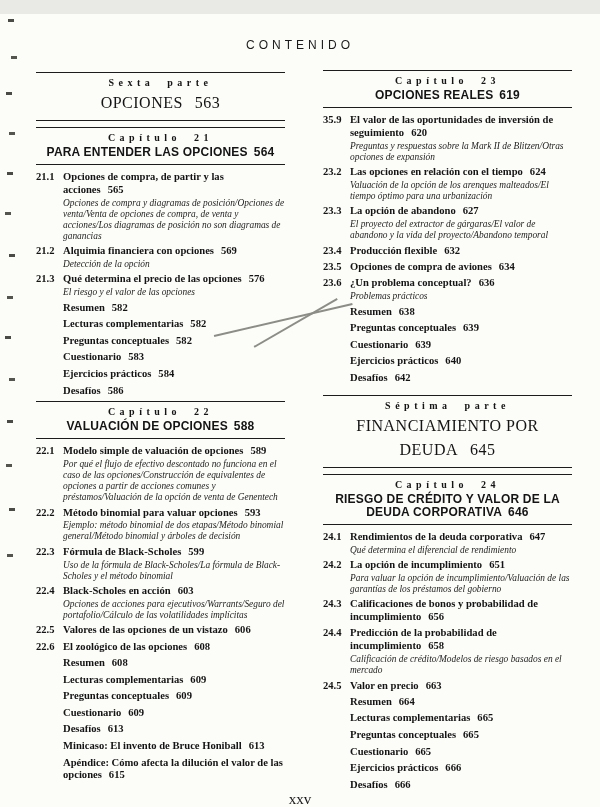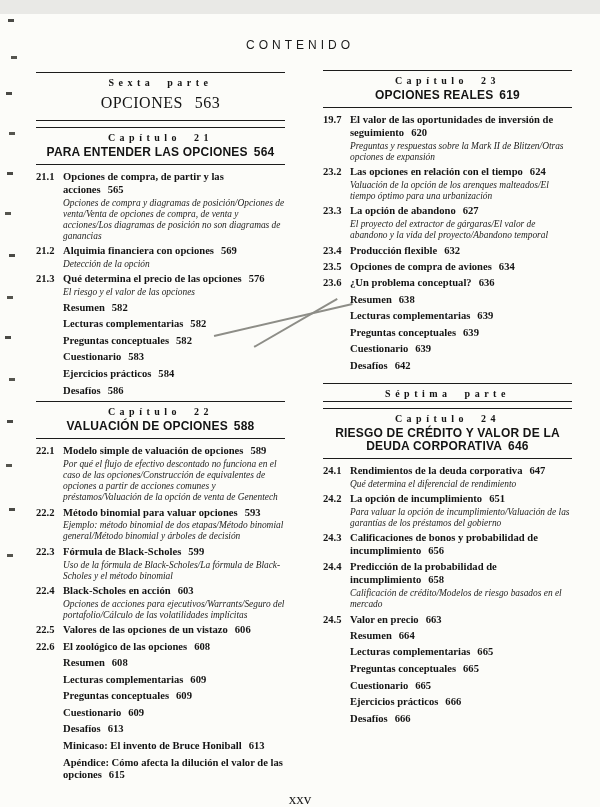--- a/index.html
+++ b/index.html
@@ -135,34 +135,35 @@
         <div class="plain"><span>Minicaso: El invento de Bruce Honiball</span><span class="pgnum">613</span></div>
         <div class="plain"><span>Apéndice: Cómo afecta la dilución el valor de las opciones</span><span class="pgnum">615</span></div>
       </div>
     <div class="col">
         <div class="blk chapter">
           <div class="rule"></div>
           <div class="kicker">Capítulo 23</div>
           <div class="chap-title"><span>OPCIONES REALES</span><span class="pgnum">619</span></div>
           <div class="rule"></div>
         </div>
-        <div class="entry"><span class="num">19.7</span><span class="lbl"><span>El valor de las oportunidades de inversión de seguimiento</span><span class="pgnum">620</span></span><div class="sub">Preguntas y respuestas sobre la Mark II de Blitzen/Otras opciones de expansión</div></div>
+        <div class="entry"><span class="num">35.9</span><span class="lbl"><span>El valor de las oportunidades de inversión de seguimiento</span><span class="pgnum">620</span></span><div class="sub">Preguntas y respuestas sobre la Mark II de Blitzen/Otras opciones de expansión</div></div>
         <div class="entry"><span class="num">23.2</span><span class="lbl"><span>Las opciones en relación con el tiempo</span><span class="pgnum">624</span></span><div class="sub">Valuación de la opción de los arenques malteados/El tiempo óptimo para una urbanización</div></div>
         <div class="entry"><span class="num">23.3</span><span class="lbl"><span>La opción de abandono</span><span class="pgnum">627</span></span><div class="sub">El proyecto del extractor de gárgaras/El valor de abandono y la vida del proyecto/Abandono temporal</div></div>
         <div class="entry"><span class="num">23.4</span><span class="lbl"><span>Producción flexible</span><span class="pgnum">632</span></span></div>
         <div class="entry"><span class="num">23.5</span><span class="lbl"><span>Opciones de compra de aviones</span><span class="pgnum">634</span></span></div>
-        <div class="entry"><span class="num">23.6</span><span class="lbl"><span>¿Un problema conceptual?</span><span class="pgnum">636</span></span></div>
+        <div class="entry"><span class="num">23.6</span><span class="lbl"><span>¿Un problema conceptual?</span><span class="pgnum">636</span></span><div class="sub">Problemas prácticos</div></div>
         <div class="plain"><span>Resumen</span><span class="pgnum">638</span></div>
-        <div class="plain"><span>Lecturas complementarias</span><span class="pgnum">639</span></div>
         <div class="plain"><span>Preguntas conceptuales</span><span class="pgnum">639</span></div>
         <div class="plain"><span>Cuestionario</span><span class="pgnum">639</span></div>
+        <div class="plain"><span>Ejercicios prácticos</span><span class="pgnum">640</span></div>
         <div class="plain"><span>Desafíos</span><span class="pgnum">642</span></div>
         <div class="blk part later">
           <div class="rule"></div>
           <div class="kicker">Séptima parte</div>
+          <div class="part-title"><span>FINANCIAMIENTO POR DEUDA</span><span class="pgnum">645</span></div>
           <div class="rule"></div>
         </div>
         <div class="blk chapter">
           <div class="rule"></div>
           <div class="kicker">Capítulo 24</div>
           <div class="chap-title"><span>RIESGO DE CRÉDITO Y VALOR DE LA DEUDA CORPORATIVA</span><span class="pgnum">646</span></div>
           <div class="rule"></div>
         </div>
         <div class="entry"><span class="num">24.1</span><span class="lbl"><span>Rendimientos de la deuda corporativa</span><span class="pgnum">647</span></span><div class="sub">Qué determina el diferencial de rendimiento</div></div>
         <div class="entry"><span class="num">24.2</span><span class="lbl"><span>La opción de incumplimiento</span><span class="pgnum">651</span></span><div class="sub">Para valuar la opción de incumplimiento/Valuación de las garantías de los préstamos del gobierno</div></div>

